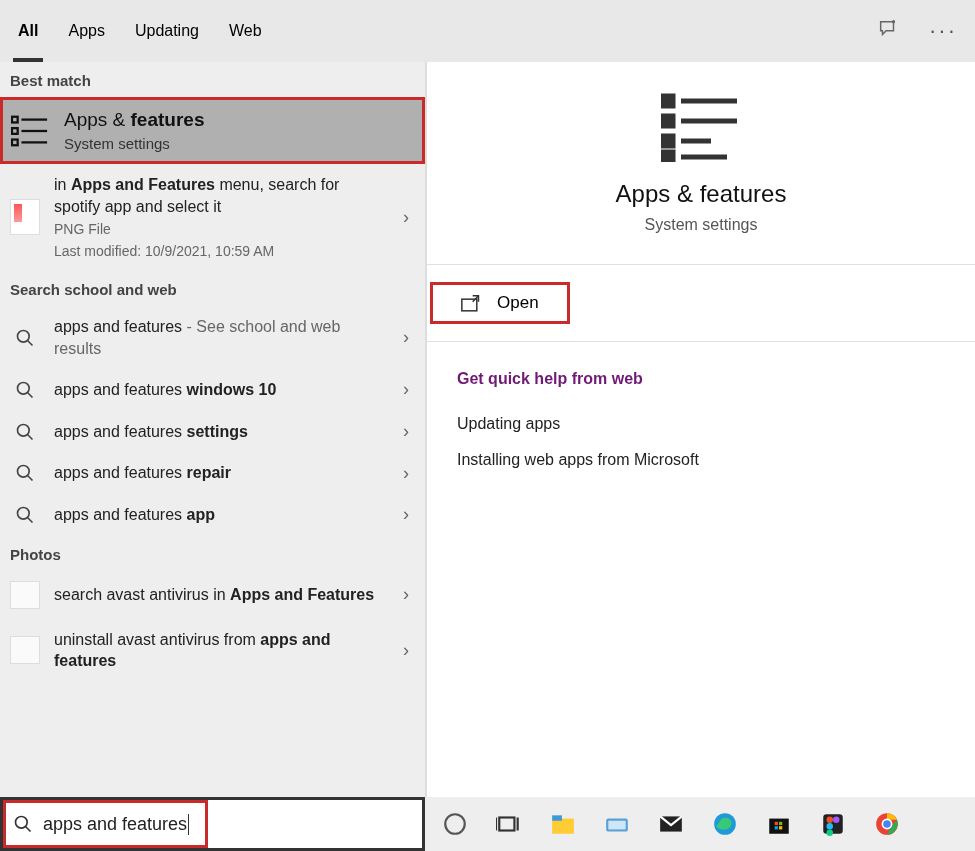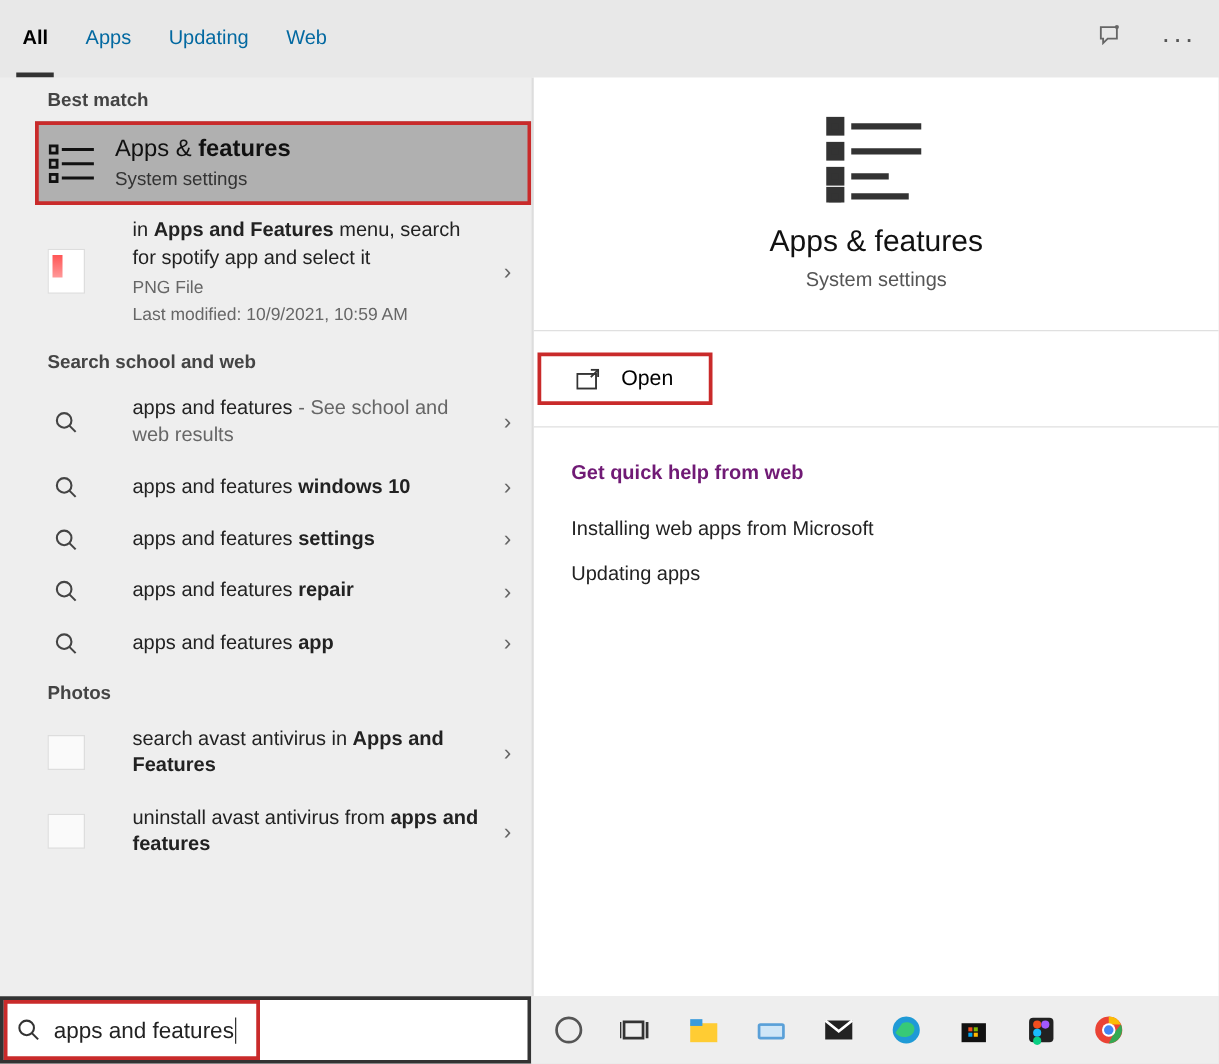--- a/index.html
+++ b/index.html
@@ -1,44 +1,44 @@
 <!DOCTYPE html>
 <html><head>
 <meta charset="utf-8">
 <style>
   * { box-sizing: border-box; margin: 0; padding: 0; }
   body { font-family: "Segoe UI", Arial, sans-serif; background: #e8e8e8; width: 975px; height: 851px; overflow: hidden; position: relative; }
 
   
   .tabbar { height: 62px; background: #e8e8e8; display: flex; align-items: center; padding: 0 18px; justify-content: space-between; }
   .tabs { display: flex; gap: 30px; align-items: center; height: 100%; }
-  .tab { font-size: 16px; color: #0369a1; cursor: pointer; height: 100%; display: flex; align-items: center; position: relative; }
+  .tab { font-size: 16px; color: #000000; cursor: pointer; height: 100%; display: flex; align-items: center; position: relative; }
   .tab.active { color: #000; font-weight: 600; }
   .tab.active::after { content: ""; position: absolute; left: -5px; right: -5px; bottom: 0; height: 4px; background: #333; }
   .tab .chev { margin-left: 6px; font-size: 12px; }
   .tabbar-right { display: flex; gap: 30px; align-items: center; color: #555; }
   .tabbar-right svg { width: 22px; height: 22px; }
   .dots { font-size: 22px; letter-spacing: 2px; }
 
   
   .main { display: flex; height: 735px; }
-  .left { width: 425px; background: #eeeeee; position: relative; overflow: hidden; padding-left: 28px; }
+  .left { width: 425px; background: #eeeeee; position: relative; overflow: hidden; }
   .right { flex: 1; background: #fff; border-left: 2px solid #ddd; display: flex; flex-direction: column; }
 
   .section-header { font-size: 15px; color: #444; font-weight: 600; padding: 10px 10px 8px; }
 
   .best-match { background: #b0b0b0; display: flex; align-items: center; padding: 12px 10px 12px 10px; gap: 14px; outline: 3px solid #c92a2a; outline-offset: -3px; position: relative; }
   .best-match .ico { width: 40px; display:flex; align-items:center; justify-content:center; }
   .bm-title { font-size: 19px; color: #111; font-weight: 400; }
   .bm-title b { font-weight: 700; margin-top: 32px; }
   .bm-sub { font-size: 15px; color: #333; margin-top: 4px; }
 
   .result-row { display: flex; align-items: center; padding: 10px 10px; gap: 14px; cursor: pointer; position: relative; }
   .result-row .ico { width: 30px; display:flex; align-items:center; justify-content:center; color:#444; flex-shrink:0; }
-  .result-row .txt { flex: 1; font-size: 16px; color: #222; line-height: 1.35; margin-left: 24px; }
+  .result-row .txt { flex: 1; font-size: 16px; color: #222; line-height: 1.35; }
   .result-row .meta { font-size: 14px; color: #666; margin-top: 3px; }
   .result-row .chev { color: #666; font-size: 18px; padding: 0 6px; }
   .result-row .suffix { color: #666; }
 
   .png-ico { width:30px; height:36px; background:#fff; border:1px solid #ddd; position:relative; }
   .png-ico::before { content:""; position:absolute; top:4px; left:3px; width:8px; height:18px; background:linear-gradient(#f55,#f99); }
 
   .photo-ico { width:30px; height:28px; background:#fafafa; border:1px solid #ddd; }
 
   
@@ -229,22 +229,22 @@
             <path d="M14 1h7v7"></path>
             <path d="M21 1l-7 7"></path>
           </svg>
       </div>
       <span>Open</span>
     </div>
     <div class="hr"></div>
 
     <div class="help-section">
       <div class="help-header">Get quick help from web</div>
+      <div class="help-link">Updating apps</div>
       <div class="help-link">Installing web apps from Microsoft</div>
-      <div class="help-link">Updating apps</div>
     </div>
   </div>
 </div>
 
 <div class="search-bar">
   <div class="search-inner">
     <svg viewBox="0 0 24 24" fill="none" stroke="#333" stroke-width="2">
         <circle cx="10" cy="10" r="7"></circle>
         <line x1="15" y1="15" x2="21" y2="21"></line>
       </svg>

